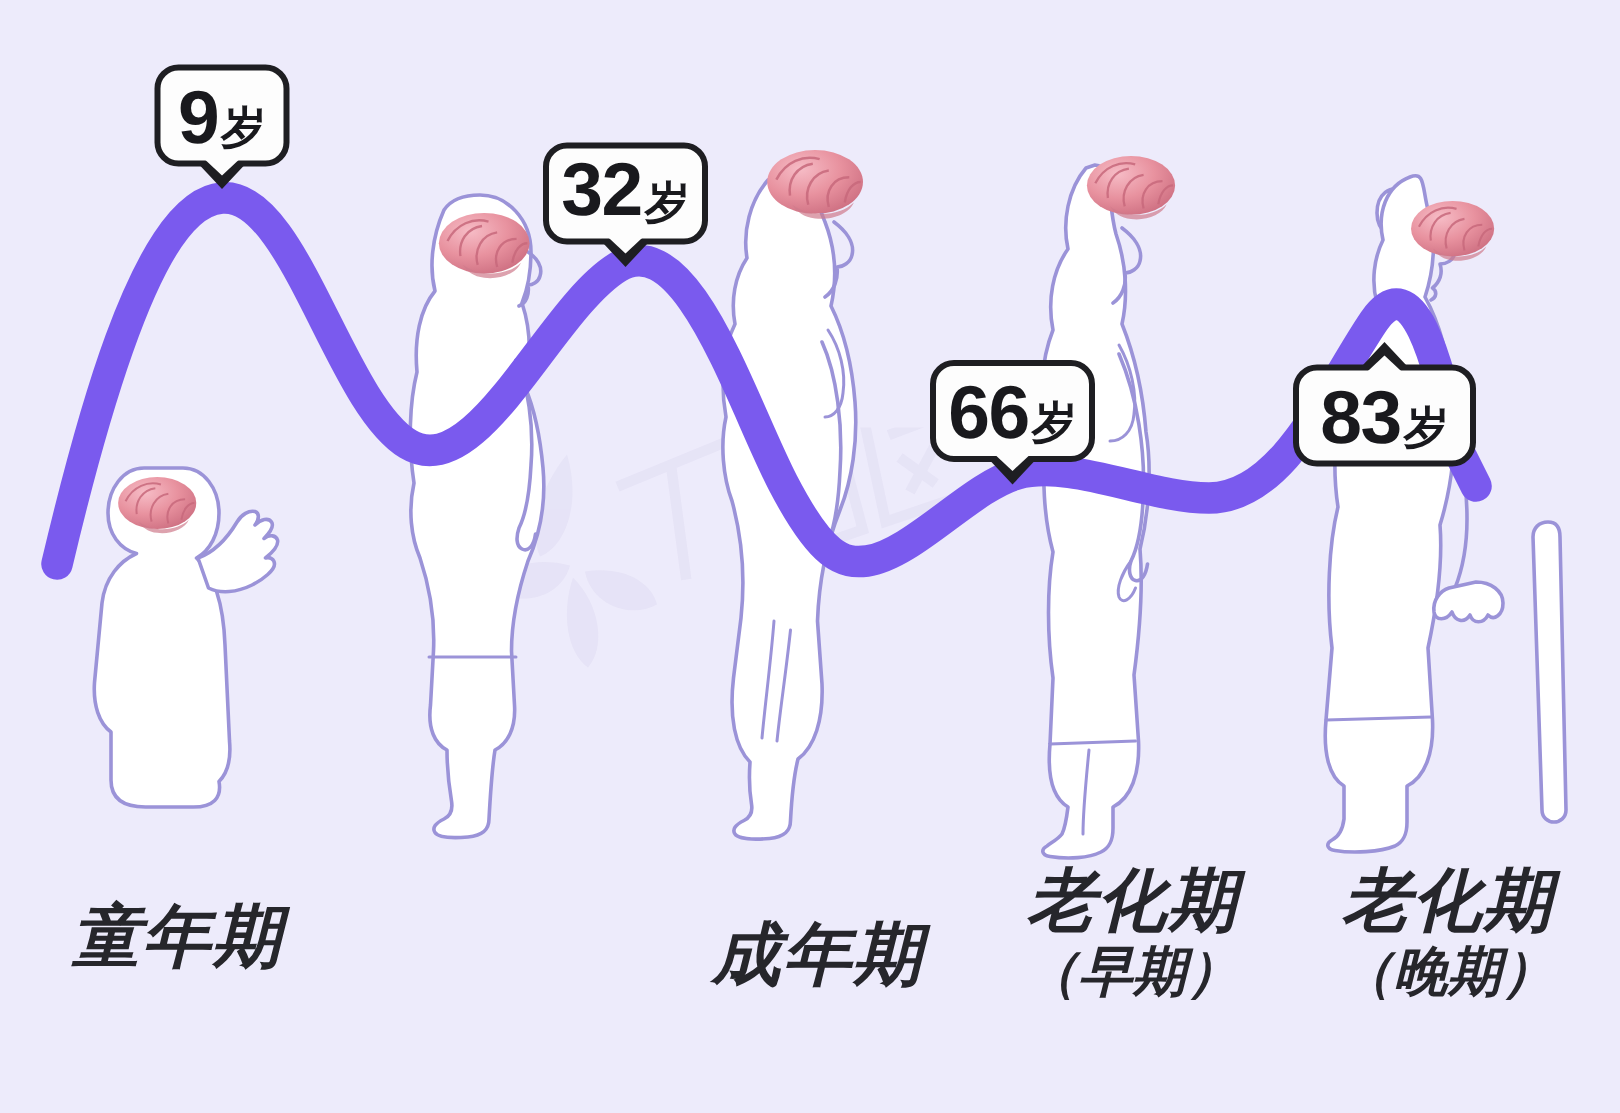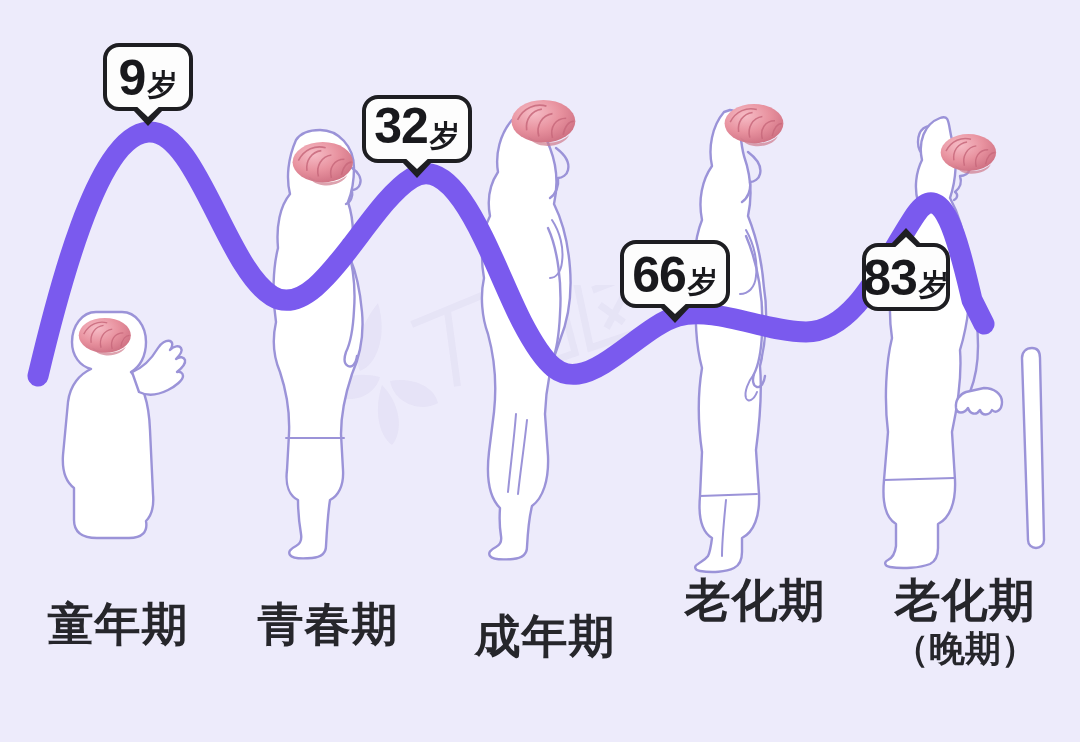--- a/index.html
+++ b/index.html
@@ -111,20 +111,21 @@
   }
 
   
   .stage-labels {
     position: absolute;
     left: 0;
     top: 572px;
     width: 1080px;
     height: 130px;
     z-index: 30;
+    font-style: italic;
   }
   .stage-label {
     position: absolute;
     text-align: center;
     color: #26262b;
     font-weight: 800;
     font-family: "DejaVu Sans", "Liberation Sans", sans-serif;
     line-height: 1.08;
   }
   .stage-label .main {
@@ -414,37 +415,35 @@
   <div class="callout tail-down" style="left:362px; top:95px; width:110px; height:68px;align-items:flex-end;">
     <span class="num">32</span>
     <span class="unit">岁</span>
   </div>
 
   <div class="callout tail-down" style="left:620px; top:240px; width:110px; height:68px;">
     <span class="num">66</span>
     <span class="unit">岁</span>
   </div>
 
-  <div class="callout tail-up" style="left:862px; top:243px; width:88px; height:68px;">
+  <div class="callout tail-up" style="left:862px; top:243px; width:122px; height:68px;">
     <span class="num">83</span>
     <span class="unit">岁</span>
   </div>
 
   <div class="stage-labels">
     <div class="stage-label" style="left:8px; top:28px; width:220px;">
       <span class="main">童年期</span>
-    </div>
-    <div class="stage-label" style="left:218px; top:28px; width:220px;">
-      <span class="main">青春期</span>
     </div>
     <div class="stage-label" style="left:435px; top:40px; width:220px;">
       <span class="main">成年期</span>
     </div>
     <div class="stage-label" style="left:645px; top:4px; width:220px;">
       <span class="main">老化期</span>
+      <span class="sub">（早期）</span>
     </div>
     <div class="stage-label" style="left:855px; top:4px; width:220px;">
       <span class="main">老化期</span>
       <span class="sub">（晚期）</span>
     </div>
   </div>
 
 </div>
 
 </body></html>

